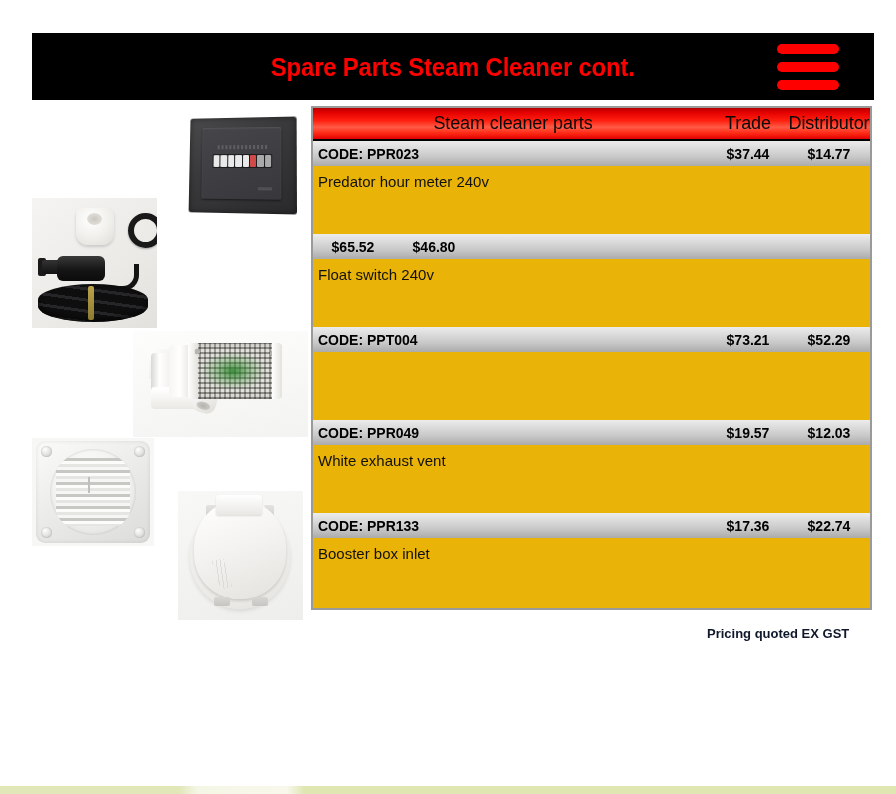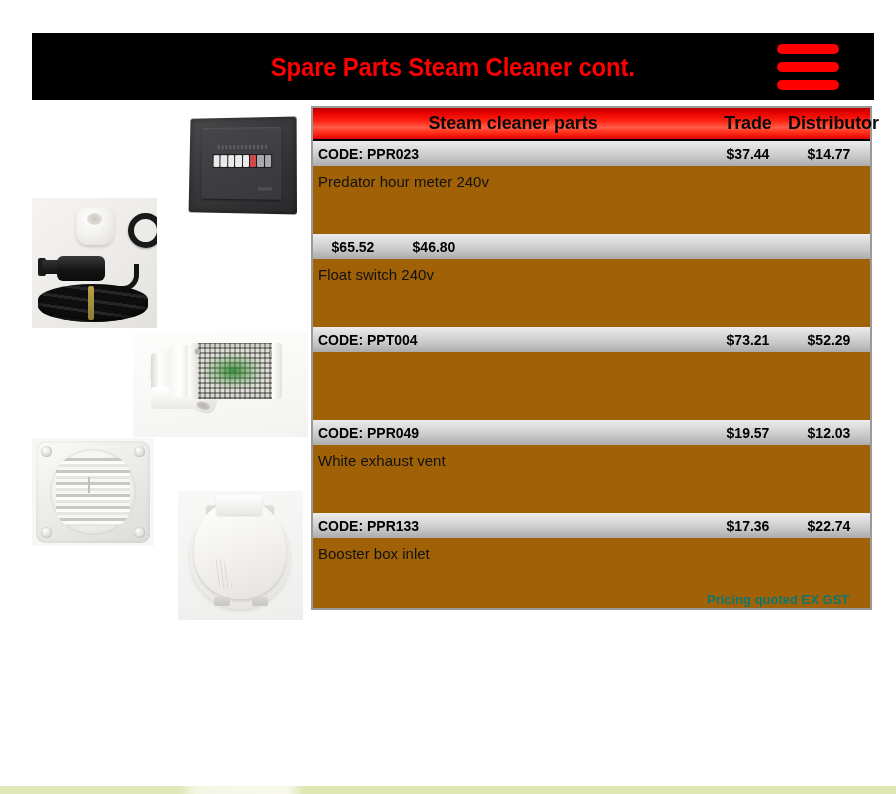--- a/index.html
+++ b/index.html
@@ -285,61 +285,61 @@
     background: linear-gradient(180deg,
         #b60000 0%, #e30000 14%, #ff1e0e 40%, #ff5a46 62%, #ff2d18 80%, #e20000 100%);
     border-bottom: 2px solid #000000;
     align-items: center;
   }
   .t-head .c-name { text-align: center; }
   .t-head .cell {
     color: #0a0a0a;
     font-family: "Liberation Sans Narrow", "Liberation Sans", sans-serif;
     font-size: 18px;
-    font-weight: bold;
+    font-weight: normal;
     letter-spacing: -0.1px;
   }
 
   .t-code {
     height: 25px;
     background: linear-gradient(180deg, #ececec 0%, #e2e2e2 18%, #c9c9c9 62%, #ababab 100%);
     align-items: center;
   }
   .t-code .cell {
     color: #000000;
     font-family: "Liberation Sans Narrow", "Liberation Sans", sans-serif;
     font-size: 14px;
     font-weight: bold;
   }
 
   .t-desc {
     height: 68px;
-    background: #a16207;
+    background: #eab308;
     align-items: flex-start;
   }
   .t-desc .cell {
     color: #111111;
     font-family: "Liberation Sans Narrow", "Liberation Sans", sans-serif;
     font-size: 15px;
     font-weight: normal;
     padding-top: 7px;
   }
   .t-desc.last { height: 70px; }
 
   .cell { box-sizing: border-box; }
   .c-name  { flex: 0 0 395px; padding-left: 5px; }
   .c-trade { flex: 0 0 80px;  text-align: center; }
   .c-dist  { flex: 0 0 82px;  text-align: center; }
 
   
   #pricing-note {
     position: absolute;
     left: 707px;
-    top: 592px;
-    color: #0f766e;
+    top: 626px;
+    color: #0f172a;
     font-family: "Liberation Sans", sans-serif;
     font-size: 13px;
     font-weight: bold;
     white-space: nowrap;
   }
 
   
   #bottom-strip {
     position: absolute;
     left: 0;

